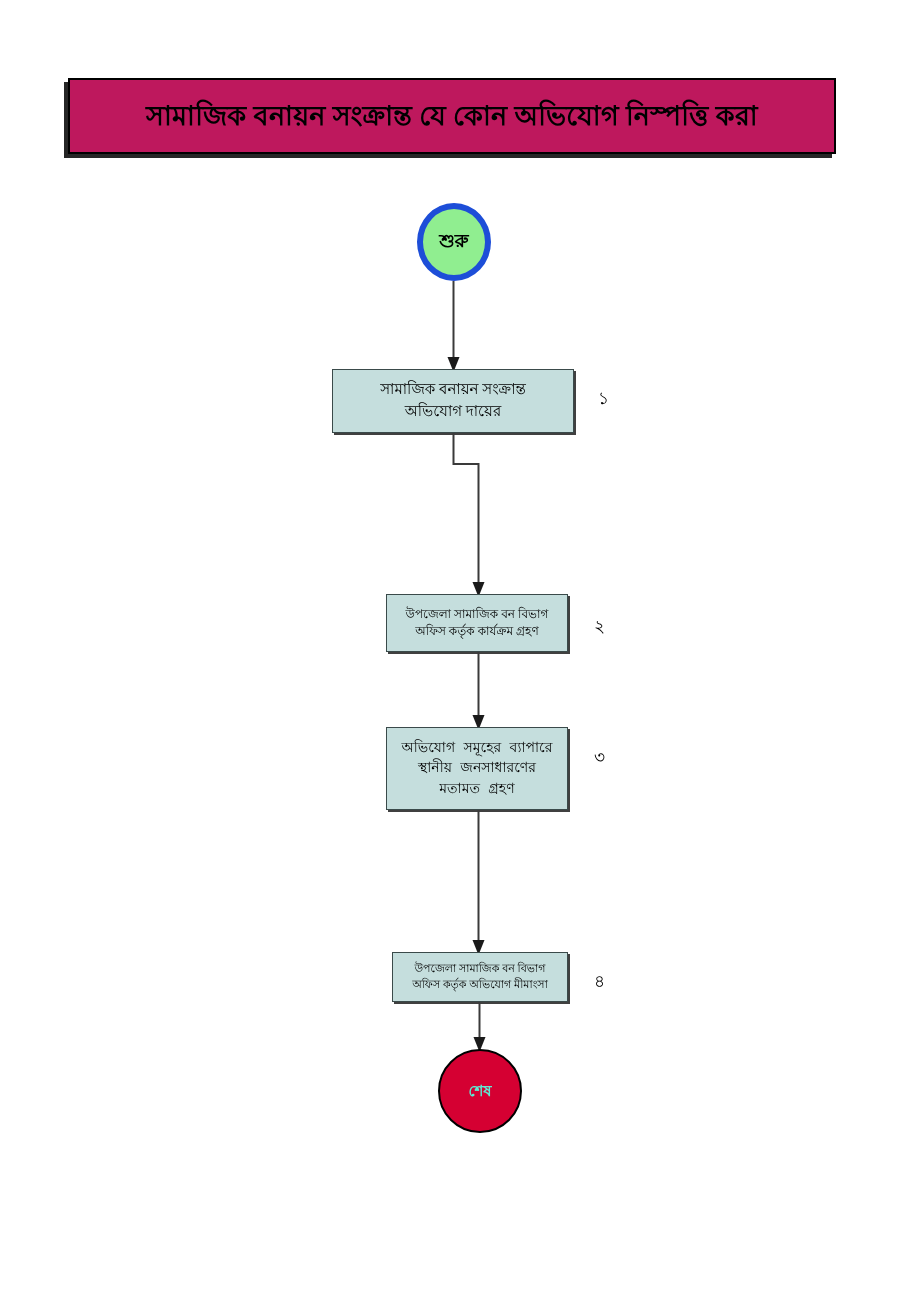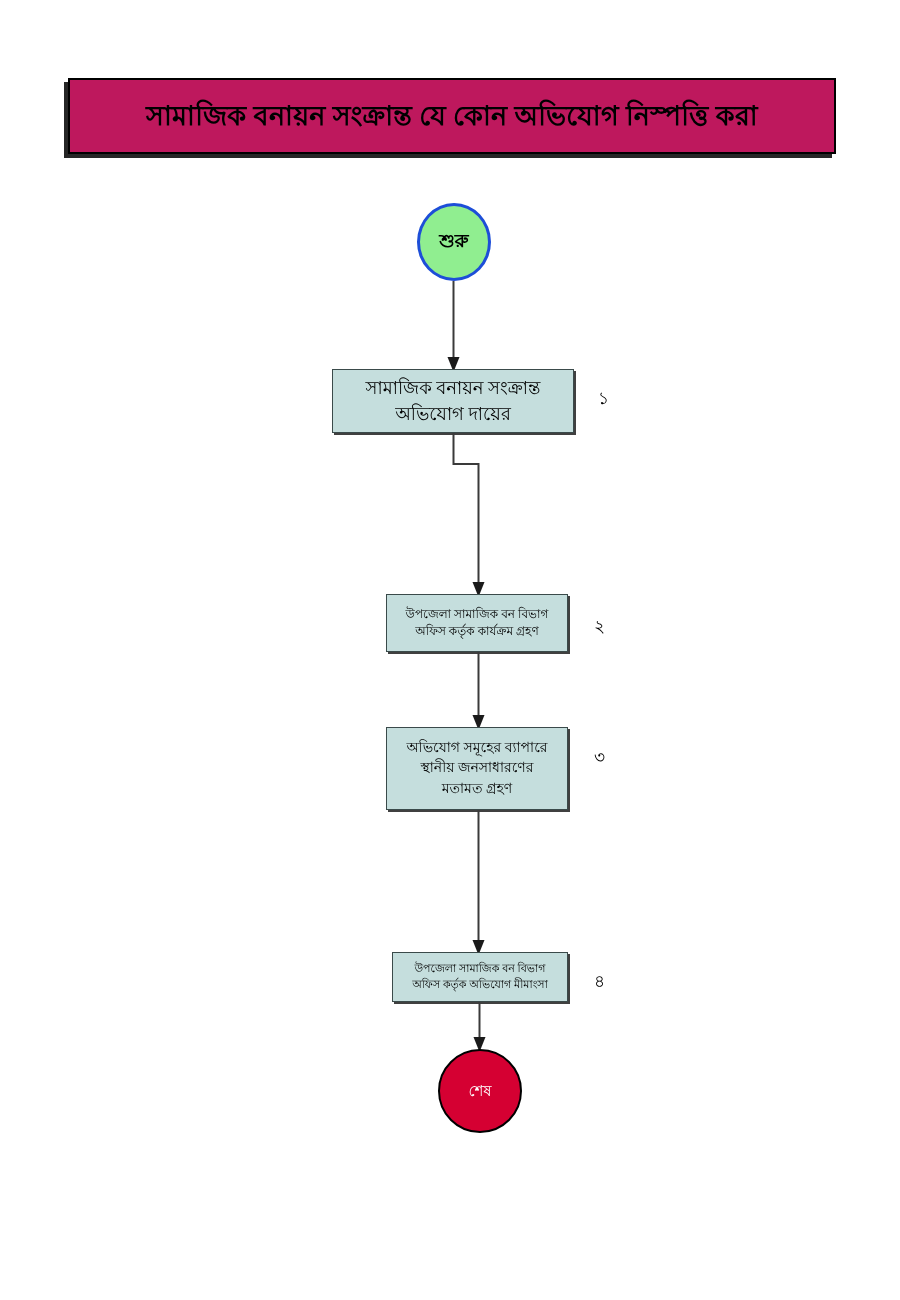--- a/index.html
+++ b/index.html
@@ -52,41 +52,41 @@
     align-items: center;
     justify-content: center;
     box-sizing: border-box;
   }
   .terminator-start {
     left: 417px;
     top: 203px;
     width: 74px;
     height: 78px;
     background: #90ee90;
-    border: 3px solid #1d4ed8;
+    border: 6px solid #1d4ed8;
   }
   .terminator-start .term-label {
     font-family: "Liberation Serif", "DejaVu Serif", serif;
     font-size: 18px;
     font-weight: 700;
     color: #000000;
   }
   .terminator-end {
     left: 438px;
     top: 1049px;
     width: 84px;
     height: 84px;
     background: #d50032;
     border: 2px solid #000000;
   }
   .terminator-end .term-label {
     font-family: "Liberation Serif", "DejaVu Serif", serif;
     font-size: 15px;
-    font-weight: 400;
-    color: #ffffff;
+    font-weight: 700;
+    color: #5eead4;
   }
 
   
   .process-box {
     position: absolute;
     background: #c5dedd;
     border: 1px solid #3a4a4a;
     box-shadow: 2px 2px 0 0 rgba(0,0,0,0.75);
     display: flex;
     align-items: center;
@@ -96,27 +96,27 @@
   }
   .process-text {
     font-family: "Liberation Serif", "DejaVu Serif", serif;
     color: #000000;
     text-align: center;
     line-height: 1.45;
     white-space: pre-line;
   }
 
   .box-1 { left: 332px; top: 369px; width: 242px; height: 64px; }
-  .box-1 .process-text { font-size: 18px; }
+  .box-1 .process-text { font-size: 15px; }
 
   .box-2 { left: 386px; top: 594px; width: 182px; height: 58px; }
   .box-2 .process-text { font-size: 12px; }
 
   .box-3 { left: 386px; top: 727px; width: 182px; height: 83px; }
-  .box-3 .process-text { font-size: 14px; }
+  .box-3 .process-text { font-size: 14px; font-family: Liberation Mono, monospace; }
 
   .box-4 { left: 392px; top: 952px; width: 176px; height: 50px; }
   .box-4 .process-text { font-size: 11px; }
 
   
   .step-number {
     position: absolute;
     font-family: "Liberation Serif", "DejaVu Serif", serif;
     font-size: 17px;
     font-weight: 400;

